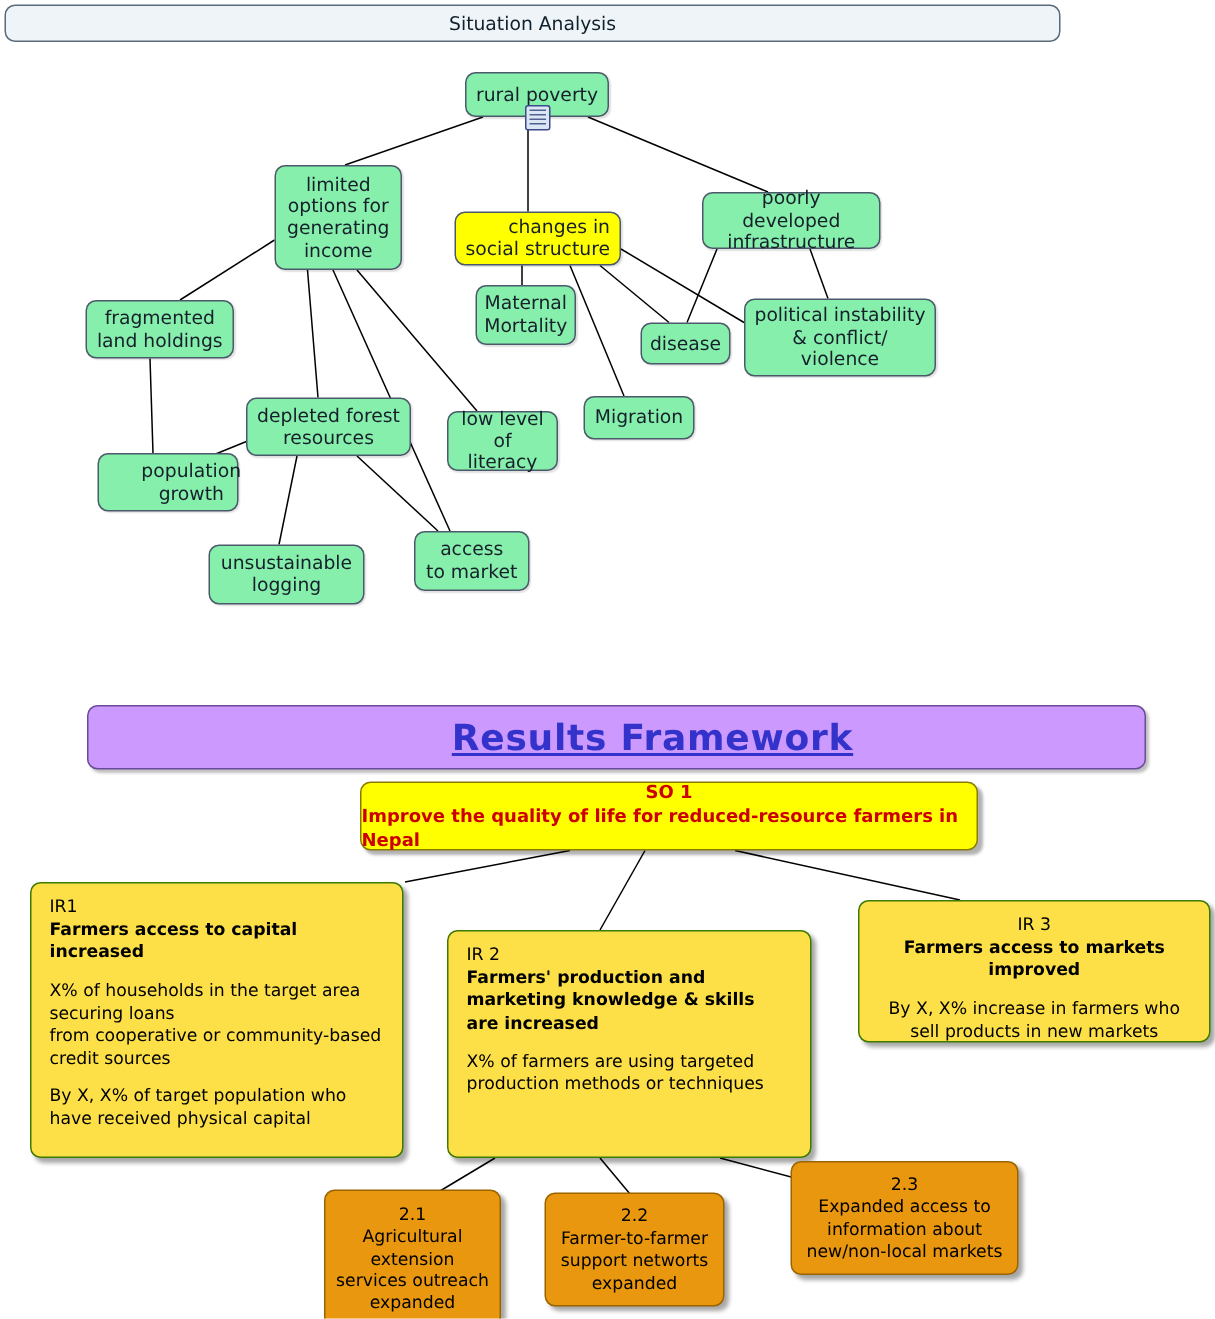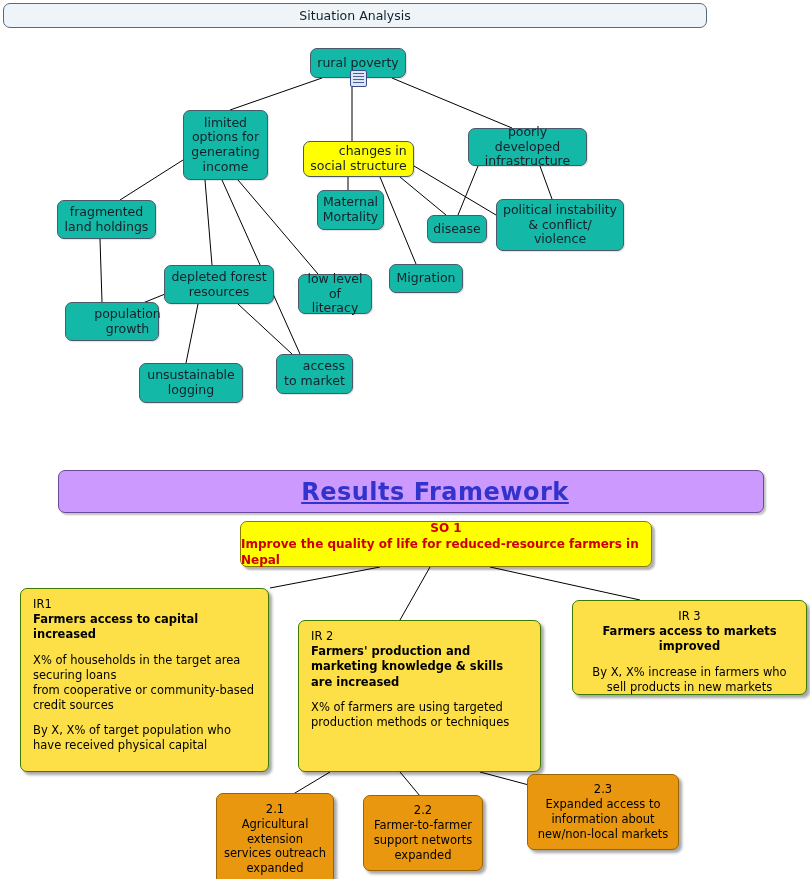--- a/index.html
+++ b/index.html
@@ -25,21 +25,21 @@
     left: 0; top: 0;
     width: 810px;
     height: 879px;
     pointer-events: none;
   }
   .node {
     position: absolute;
     box-sizing: border-box;
     border: 1px solid #4a5a6a;
     border-radius: 7px;
-    background: #14b8a6;
+    background: #86efac;
     color: #15202b;
     display: flex;
     align-items: center;
     justify-content: center;
     text-align: center;
     line-height: 1.18;
     font-size: 12.5px;
     padding: 3px 5px;
     box-shadow: 1px 1px 1px rgba(0,0,0,0.12);
   }
@@ -268,21 +268,21 @@
       </div>
       <div class="node" style="left: 65px; top: 302px; width: 94px; height: 39px; padding-left: 36px;">
         <span style="white-space: pre-line;">population
 growth</span>
       </div>
       <div class="node" style="left: 139px; top: 363px; width: 104px; height: 40px;">
         <span style="white-space: pre-line;">unsustainable
 logging</span>
       </div>
       <div class="node" style="left: 276px; top: 354px; width: 77px; height: 40px;">
-        <span style="white-space: pre-line; text-align: right;">access
+        <span style="white-space: pre-line;">access
 to market</span>
       </div>
     </div>
 
   <div class="doc-icon"></div>
 
   <div class="rf-banner">
     <span>Results Framework</span>
   </div>
 

